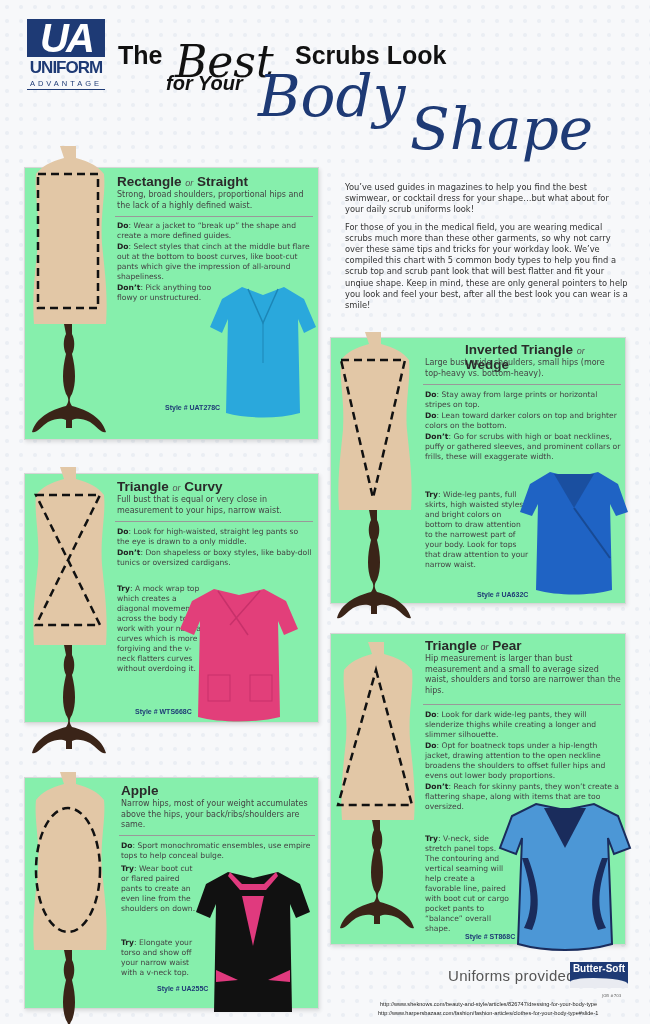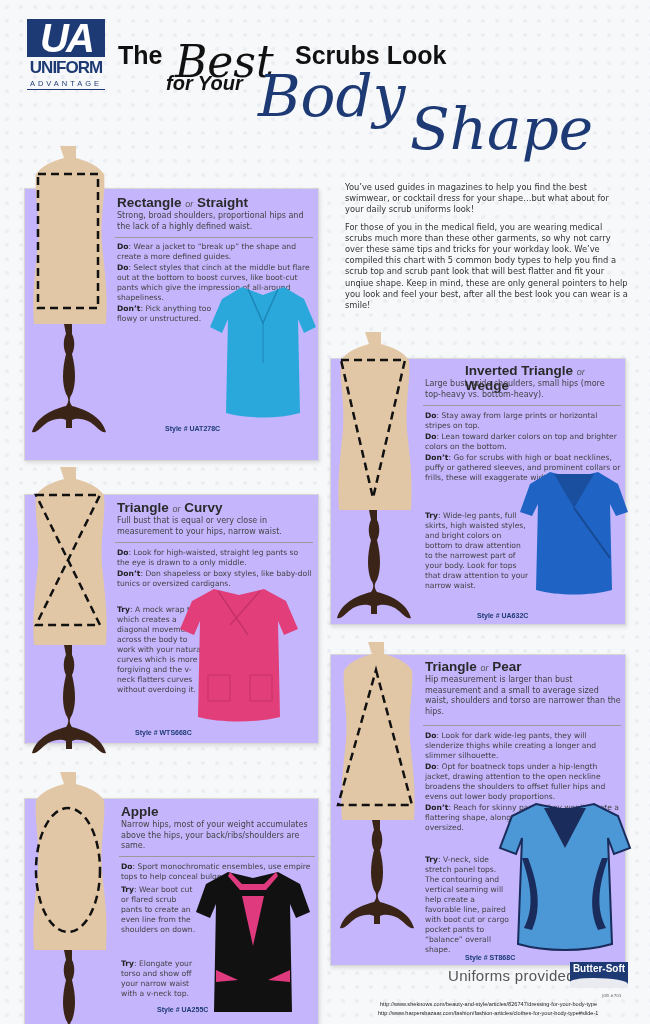--- a/index.html
+++ b/index.html
@@ -31,21 +31,21 @@
   .t-scrubs { left: 295px; top: 41px; font-family:"Liberation Sans", sans-serif; font-weight:bold; font-size:25px; color:#111; }
   .t-for { left: 166px; top: 72px; font-family:"Liberation Sans", sans-serif; font-weight:bold; font-style:italic; font-size:20px; color:#111; }
   .t-body { left: 258px; top: 62px; font-family:"DejaVu Serif", serif; font-style:italic; font-size:58px; color:#1e3a75;text-align:right; }
   .t-shape { left: 410px; top: 95px; font-family:"DejaVu Serif", serif; font-style:italic; font-size:58px; color:#1e3a75; }
 
   
   .intro { left: 345px; top: 182px; width: 285px; font-size: 8.3px; line-height: 11.2px; color:#333; }
   .intro p { margin-bottom: 6px; }
 
   
-  .card { position:absolute; background:#c4b5fd; border:1px solid #d6d6d6; box-shadow: 1px 2px 4px rgba(0,0,0,0.12); margin-top: 21px; }
+  .card { position:absolute; background:#86efac; border:1px solid #d6d6d6; box-shadow: 1px 2px 4px rgba(0,0,0,0.12); }
   .card-title { position:absolute; font-family:"Liberation Sans", sans-serif; font-weight:bold; font-size:13.5px; color:#2a2a2a; }
   .card-title .or { font-weight:normal; font-style:italic; font-size:9px; color:#555; }
   .card-desc { position:absolute; font-size:8px; line-height:10.5px; color:#444; }
   .card-rule { position:absolute; height:1px; background:#999; }
   .tips { position:absolute; font-size:7.6px; line-height:10px; color:#444; }
   .tips .k { font-weight:bold; color:#222; }
   .tips p { margin-bottom:1px; }
   .style-no { position:absolute; font-size:7px; font-weight:bold; color:#1e3a75; font-family:"Liberation Sans", sans-serif; }
 
   
@@ -162,21 +162,21 @@
 <div class="card" style="left:24px; top:777px; width:295px; height:232px;">
   <div class="card-title" style="left:96px; top:5px;">
     <span>Apple</span>
   </div>
   <div class="card-desc" style="left:96px; top:21px; width:196px;">Narrow hips, most of your weight accumulates above the hips, your back/ribs/shoulders are same.</div>
   <div class="card-rule" style="left:94px; top:57px; width:196px;"></div>
   <div class="tips" style="left:96px; top:63px; width:196px;">
     <p><span class="k">Do</span><span>: Sport monochromatic ensembles, use empire tops to help conceal bulge.</span></p>
   </div>
   <div class="tips" style="left:96px; top:86px; width:76px;">
-    <p><span class="k">Try</span><span>: Wear boot cut or flared scrub pants to create an even line from the shoulders on down.</span></p>
+    <p><span class="k">Try</span><span>: Wear boot cut or flared paired pants to create an even line from the shoulders on down.</span></p>
   </div>
   <div class="tips" style="left:96px; top:160px; width:84px;">
     <p><span class="k">Try</span><span>:  Elongate your torso and show off your narrow waist with a v-neck top.</span></p>
   </div>
   <div class="style-no" style="left:132px; top:207px;">Style # UA255C</div>
 </div>
 
 <svg class="mannequin" style="left:28px; top:144px;" width="80" height="290" viewBox="0 0 80 290">
   <use href="#mq"></use>
   <rect x="10" y="30" width="60" height="134" fill="none" stroke="#111" stroke-width="2.5" stroke-dasharray="8 5"></rect>

